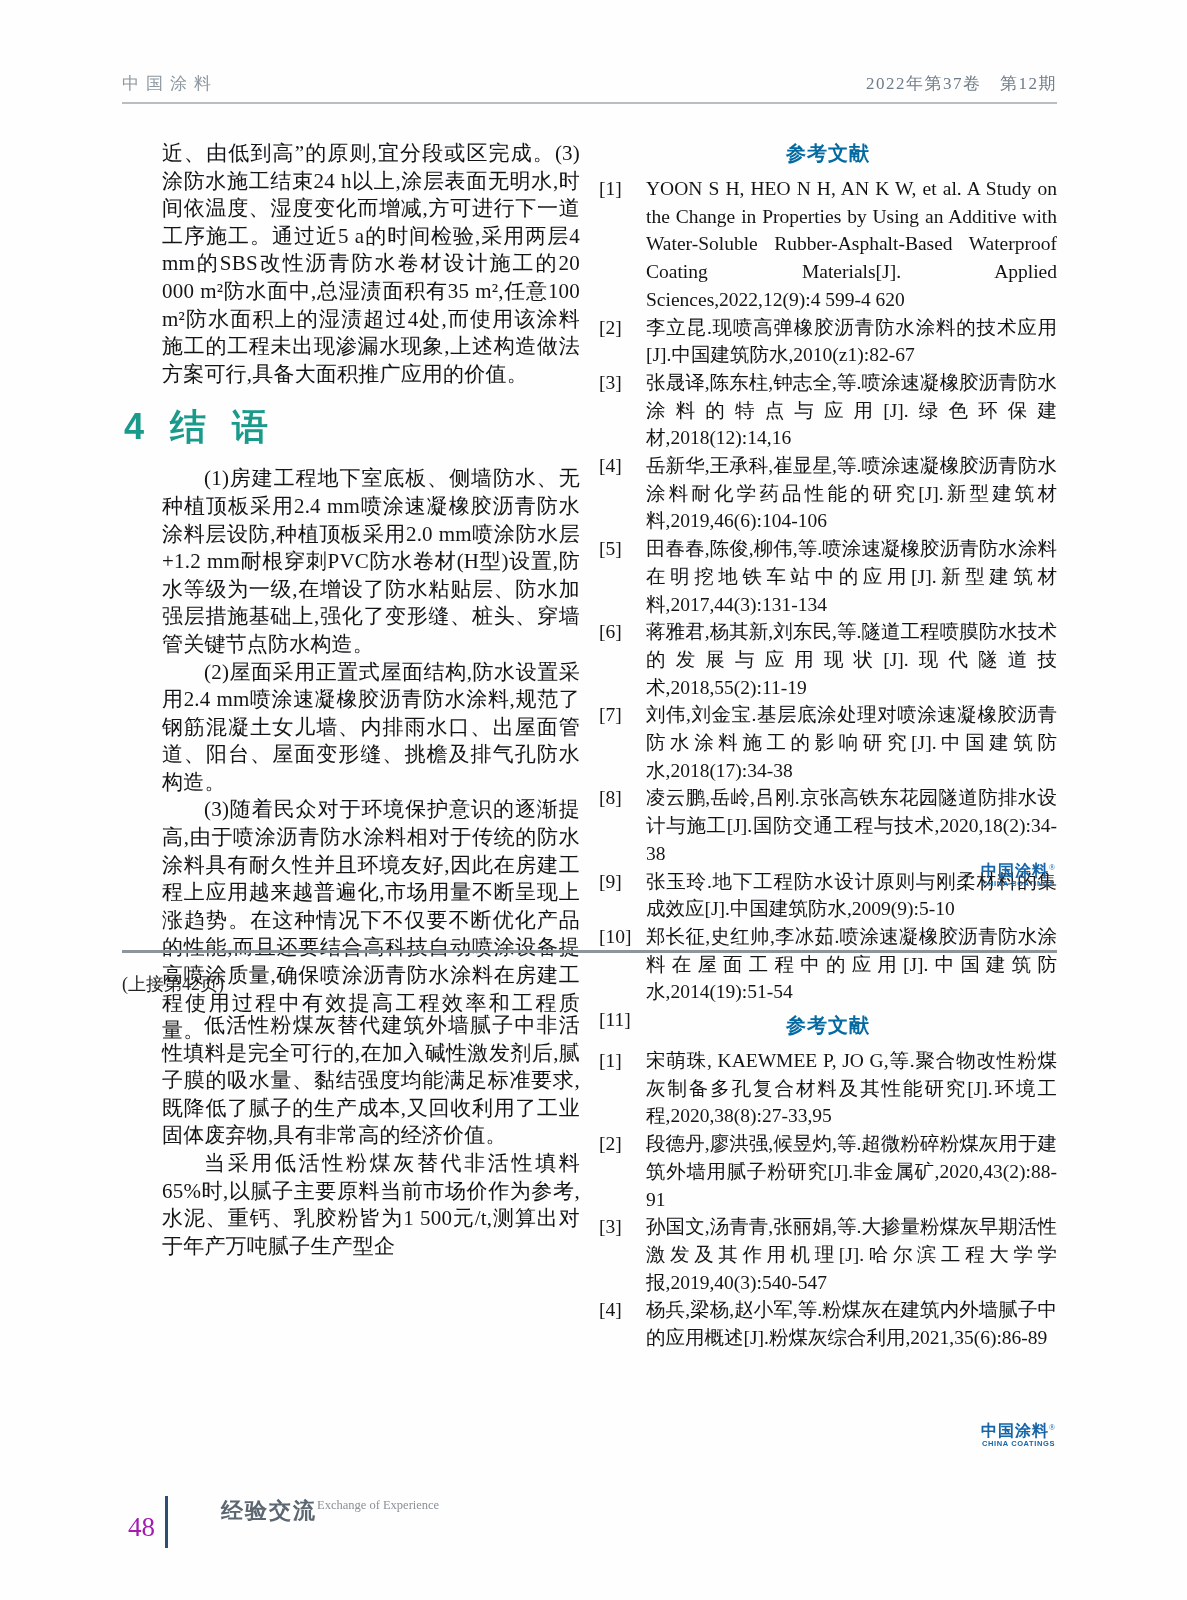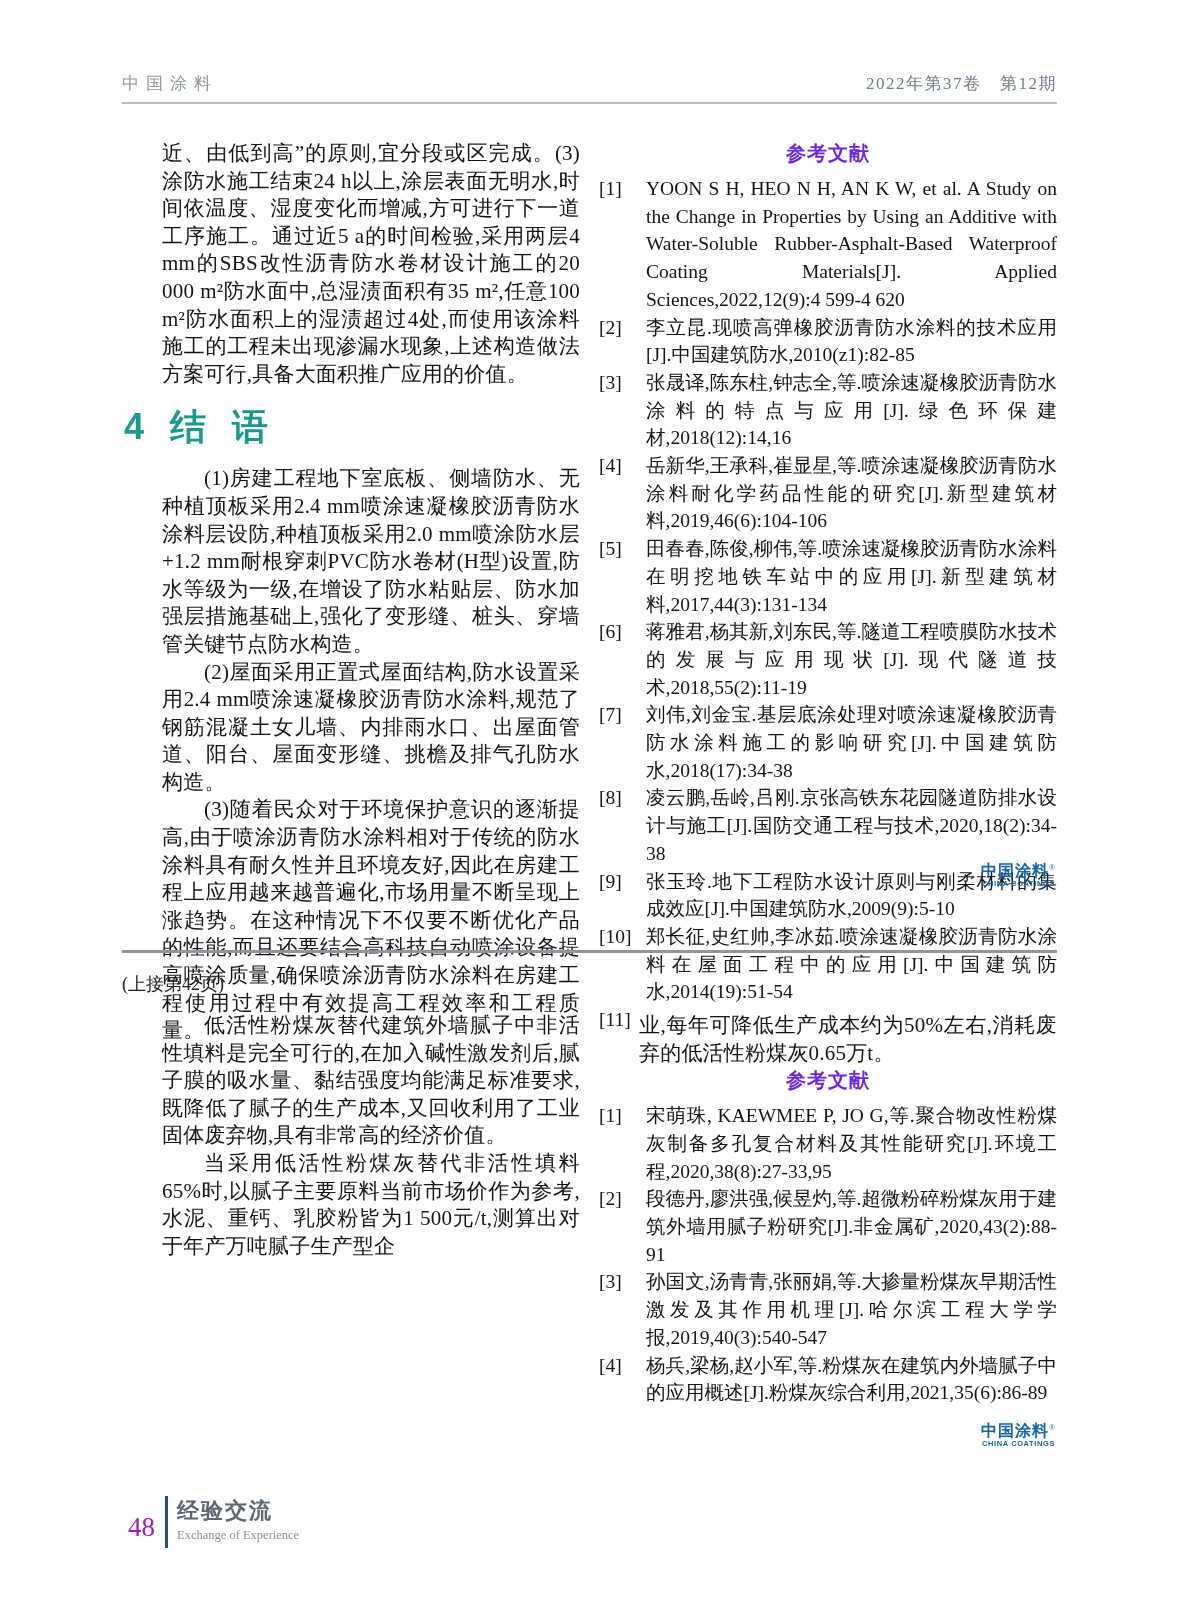--- a/index.html
+++ b/index.html
@@ -36,21 +36,21 @@
 
   .sec-heading {
     font-family: "Liberation Sans", "DejaVu Sans", sans-serif;
     color: #1a9a8b; font-size: 36px; font-weight: bold;
     margin: 15px 0 13px 2px; white-space: pre; letter-spacing: 2px;
   }
 
   .ref-title {
     font-family: "Liberation Sans", "DejaVu Sans", sans-serif;
     font-weight: bold; font-size: 20px; text-align: center;
-    color: #6d28d9; margin-bottom: 8px; letter-spacing: 1px;
+    color: #0369a1; margin-bottom: 8px; letter-spacing: 1px;
   }
   .ref-item {
     position: relative; padding-left: 47px;
     font-size: 19.5px; line-height: 27.7px; text-align: justify;
     text-align-last: left; color: #141416;
   }
   .ref-num { position: absolute; left: 0; top: 0; }
 
   
   .divider {
@@ -70,21 +70,21 @@
   .logo-mark { font-size: 8px; vertical-align: super; color: #1565a8; }
   .logo-en {
     font-family: "Liberation Sans", "DejaVu Sans", sans-serif;
     font-size: 7.5px; color: #1565a8; letter-spacing: 0.6px; font-weight: bold;
   }
 
   
   .footer { position: absolute; left: 128px; top: 1496px; display: flex; align-items: stretch; height: 52px; }
   .page-num { font-size: 27px; color: #a21caf; align-self: center; margin-right: 10px; padding-top: 10px; }
   .footer-bar { width: 3px; background: #2c4d74; margin-right: 9px; }
-  .footer-text { display: flex; flex-direction: column; justify-content: flex-start; }
+  .footer-text { display: flex; flex-direction: row; justify-content: flex-start; margin-left: 44px; }
   .footer-zh {
     font-family: "Liberation Sans", "DejaVu Sans", sans-serif;
     font-weight: bold; font-size: 22px; color: #5c6670; letter-spacing: 2px;
   }
   .footer-en { font-size: 12.5px; color: #8a9097; margin-top: 2px; }
 </style>
 </head>
 <body>
 
 <div class="page">
@@ -98,21 +98,21 @@
     <div class="col">
       <p class="body">近、由低到高”的原则,宜分段或区完成。(3)涂防水施工结束24 h以上,涂层表面无明水,时间依温度、湿度变化而增减,方可进行下一道工序施工。通过近5 a的时间检验,采用两层4 mm的SBS改性沥青防水卷材设计施工的20 000 m²防水面中,总湿渍面积有35 m²,任意100 m²防水面积上的湿渍超过4处,而使用该涂料施工的工程未出现渗漏水现象,上述构造做法方案可行,具备大面积推广应用的价值。</p>
       <div class="sec-heading">4  结  语</div>
       <p class="body indent">(1)房建工程地下室底板、侧墙防水、无种植顶板采用2.4 mm喷涂速凝橡胶沥青防水涂料层设防,种植顶板采用2.0 mm喷涂防水层+1.2 mm耐根穿刺PVC防水卷材(H型)设置,防水等级为一级,在增设了防水粘贴层、防水加强层措施基础上,强化了变形缝、桩头、穿墙管关键节点防水构造。</p>
       <p class="body indent">(2)屋面采用正置式屋面结构,防水设置采用2.4 mm喷涂速凝橡胶沥青防水涂料,规范了钢筋混凝土女儿墙、内排雨水口、出屋面管道、阳台、屋面变形缝、挑檐及排气孔防水构造。</p>
       <p class="body indent">(3)随着民众对于环境保护意识的逐渐提高,由于喷涂沥青防水涂料相对于传统的防水涂料具有耐久性并且环境友好,因此在房建工程上应用越来越普遍化,市场用量不断呈现上涨趋势。在这种情况下不仅要不断优化产品的性能,而且还要结合高科技自动喷涂设备提高喷涂质量,确保喷涂沥青防水涂料在房建工程使用过程中有效提高工程效率和工程质量。</p>
     </div>
     <div class="col">
       <div class="ref-title">参考文献</div>
       <div class="ref-item"><span class="ref-num">[1]</span><span>YOON S H, HEO N H, AN K W, et al. A Study on the Change in Properties by Using an Additive with Water-Soluble Rubber-Asphalt-Based Waterproof Coating Materials[J]. Applied Sciences,2022,12(9):4 599-4 620</span></div>
-      <div class="ref-item"><span class="ref-num">[2]</span><span>李立昆.现喷高弹橡胶沥青防水涂料的技术应用[J].中国建筑防水,2010(z1):82-85</span></div>
+      <div class="ref-item"><span class="ref-num">[2]</span><span>李立昆.现喷高弹橡胶沥青防水涂料的技术应用[J].中国建筑防水,2010(z1):82-67</span></div>
       <div class="ref-item"><span class="ref-num">[3]</span><span>张晟译,陈东柱,钟志全,等.喷涂速凝橡胶沥青防水涂料的特点与应用[J].绿色环保建材,2018(12):14,16</span></div>
       <div class="ref-item"><span class="ref-num">[4]</span><span>岳新华,王承科,崔显星,等.喷涂速凝橡胶沥青防水涂料耐化学药品性能的研究[J].新型建筑材料,2019,46(6):104-106</span></div>
       <div class="ref-item"><span class="ref-num">[5]</span><span>田春春,陈俊,柳伟,等.喷涂速凝橡胶沥青防水涂料在明挖地铁车站中的应用[J].新型建筑材料,2017,44(3):131-134</span></div>
       <div class="ref-item"><span class="ref-num">[6]</span><span>蒋雅君,杨其新,刘东民,等.隧道工程喷膜防水技术的发展与应用现状[J].现代隧道技术,2018,55(2):11-19</span></div>
       <div class="ref-item"><span class="ref-num">[7]</span><span>刘伟,刘金宝.基层底涂处理对喷涂速凝橡胶沥青防水涂料施工的影响研究[J].中国建筑防水,2018(17):34-38</span></div>
       <div class="ref-item"><span class="ref-num">[8]</span><span>凌云鹏,岳岭,吕刚.京张高铁东花园隧道防排水设计与施工[J].国防交通工程与技术,2020,18(2):34-38</span></div>
       <div class="ref-item"><span class="ref-num">[9]</span><span>张玉玲.地下工程防水设计原则与刚柔材料的集成效应[J].中国建筑防水,2009(9):5-10</span></div>
       <div class="ref-item"><span class="ref-num">[10]</span><span>郑长征,史红帅,李冰茹.喷涂速凝橡胶沥青防水涂料在屋面工程中的应用[J].中国建筑防水,2014(19):51-54</span></div>
       <div class="ref-item"><span class="ref-num">[11]</span></div>
       <div class="logo logo-art1">
@@ -124,21 +124,20 @@
 
   <div class="divider"></div>
   <div class="cont-note">(上接第42页)</div>
 
   <div class="columns art2">
     <div class="col">
       <p class="body indent">低活性粉煤灰替代建筑外墙腻子中非活性填料是完全可行的,在加入碱性激发剂后,腻子膜的吸水量、黏结强度均能满足标准要求,既降低了腻子的生产成本,又回收利用了工业固体废弃物,具有非常高的经济价值。</p>
       <p class="body indent">当采用低活性粉煤灰替代非活性填料65%时,以腻子主要原料当前市场价作为参考,水泥、重钙、乳胶粉皆为1 500元/t,测算出对于年产万吨腻子生产型企</p>
     </div>
     <div class="col">
-      <p class="body">业,每年可降低生产成本约为50%左右,消耗废弃的低活性粉煤灰0.65万t。</p>
       <div class="ref-title">参考文献</div>
       <div class="ref-item"><span class="ref-num">[1]</span><span>宋萌珠, KAEWMEE P, JO G,等.聚合物改性粉煤灰制备多孔复合材料及其性能研究[J].环境工程,2020,38(8):27-33,95</span></div>
       <div class="ref-item"><span class="ref-num">[2]</span><span>段德丹,廖洪强,候昱灼,等.超微粉碎粉煤灰用于建筑外墙用腻子粉研究[J].非金属矿,2020,43(2):88-91</span></div>
       <div class="ref-item"><span class="ref-num">[3]</span><span>孙国文,汤青青,张丽娟,等.大掺量粉煤灰早期活性激发及其作用机理[J].哈尔滨工程大学学报,2019,40(3):540-547</span></div>
       <div class="ref-item"><span class="ref-num">[4]</span><span>杨兵,梁杨,赵小军,等.粉煤灰在建筑内外墙腻子中的应用概述[J].粉煤灰综合利用,2021,35(6):86-89</span></div>
       <div class="logo logo-art2">
         <div><span class="logo-zh">中国涂料</span><span class="logo-mark">®</span></div>
         <div class="logo-en">CHINA COATINGS</div>
       </div>
     </div>

